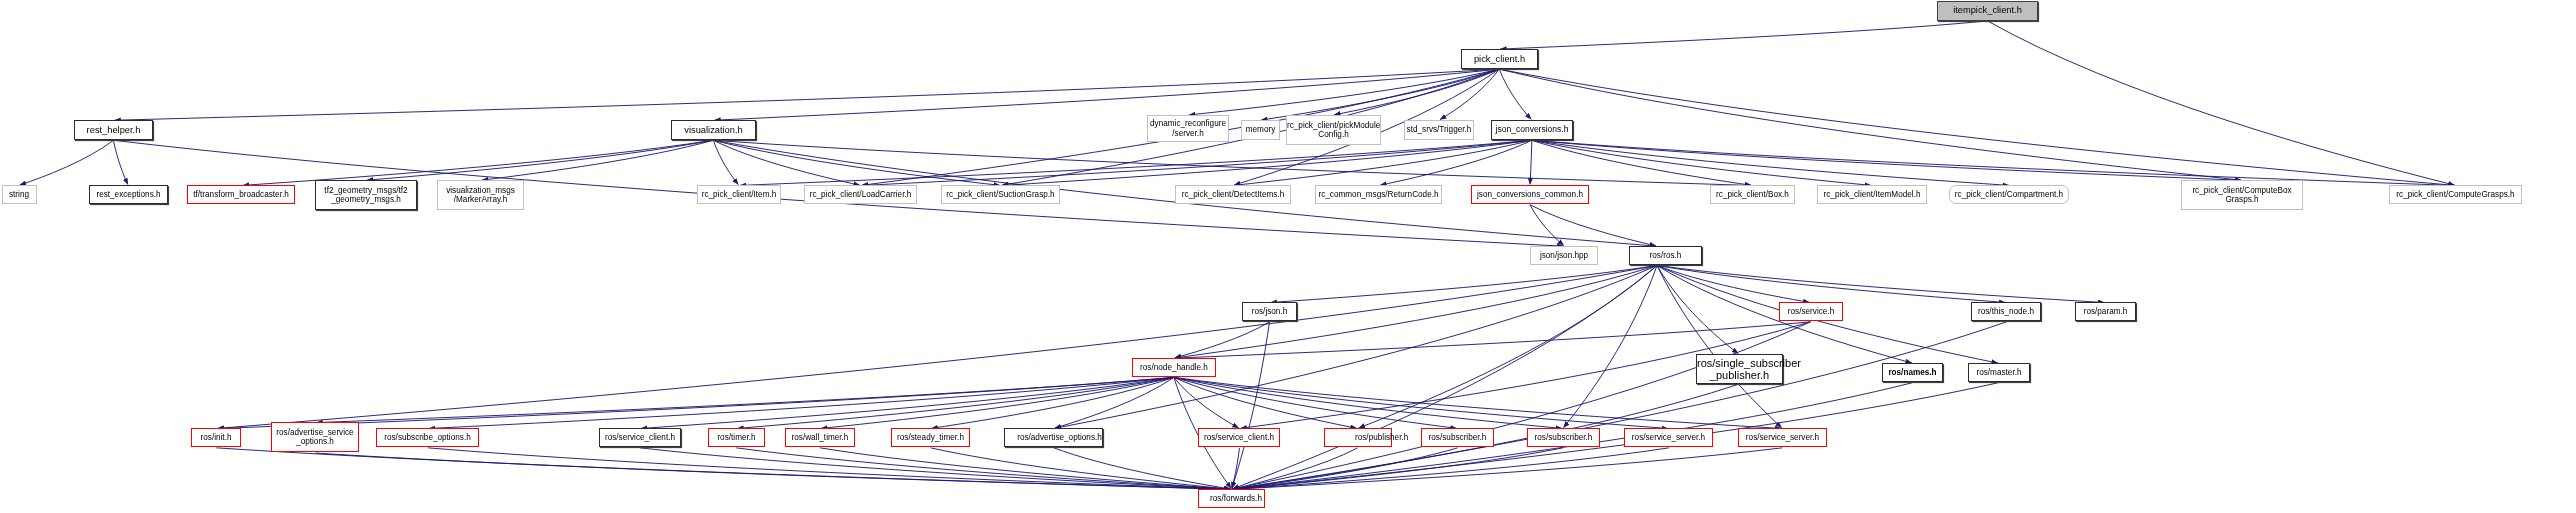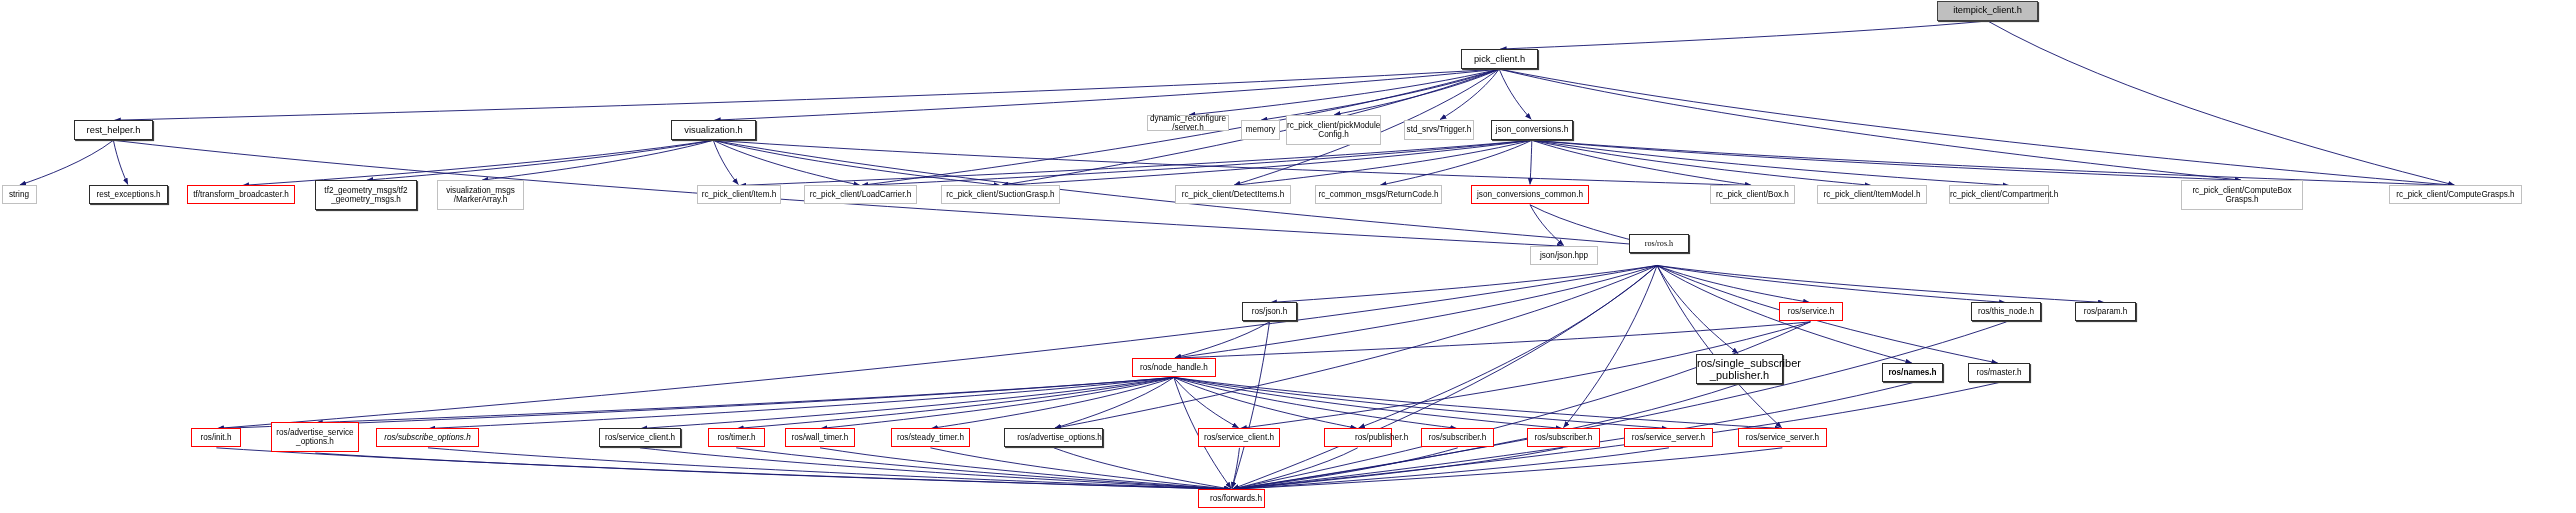--- a/index.html
+++ b/index.html
@@ -120,21 +120,21 @@
         <path d="M2109,604 C1983.84,629.2 1787.16,648.8 1663.4883655328574,659.8135380987919" marker-end="url(#arw)"></path>
         <path d="M2252,604 C2086.8,629.2 1827.2,648.8 1663.4932886335432,659.8582641296975" marker-end="url(#arw)"></path>
         <path d="M2405,604 C2196.96,629.2 1870.04,648.8 1663.4957575749138,659.8872645703968" marker-end="url(#arw)"></path>
       </g>
   </svg>
   <div id="nodes">
       <div class="node fill-grey shadow" style="left: 1937px; top: 0.7px; width: 101px; height: 20px; font-size: 9.3px;"><span>itempick_client.h</span></div>
       <div class="node b-black shadow" style="left: 1461px; top: 49px; width: 77px; height: 20px; font-size: 9.3px;"><span>pick_client.h</span></div>
       <div class="node b-black shadow" style="left: 74px; top: 120px; width: 79px; height: 20px; font-size: 9.3px;"><span>rest_helper.h</span></div>
       <div class="node b-black shadow" style="left: 671px; top: 120px; width: 85px; height: 20px; font-size: 9.3px;"><span>visualization.h</span></div>
-      <div class="node b-grey" style="left: 1147px; top: 115px; width: 82px; height: 16px; font-size: 8.2px;"><span>dynamic_reconfigure
+      <div class="node b-grey" style="left: 1147px; top: 115px; width: 82px; height: 27px; font-size: 8.2px;"><span>dynamic_reconfigure
 /server.h</span></div>
       <div class="node b-grey" style="left: 1241px; top: 120px; width: 39px; height: 20px; font-size: 8.2px;"><span>memory</span></div>
       <div class="node b-grey" style="left: 1286px; top: 115px; width: 95px; height: 30px; font-size: 8.2px;"><span>rc_pick_client/pickModule
 Config.h</span></div>
       <div class="node b-grey" style="left: 1404px; top: 120px; width: 70px; height: 20px; font-size: 8.2px;"><span>std_srvs/Trigger.h</span></div>
       <div class="node b-black shadow" style="left: 1491px; top: 120px; width: 82px; height: 20px; font-size: 8.5px;"><span>json_conversions.h</span></div>
       <div class="node b-grey" style="left: 1.5px; top: 185px; width: 35px; height: 19px; font-size: 8.2px;"><span>string</span></div>
       <div class="node b-black shadow" style="left: 89px; top: 185px; width: 79px; height: 19px; font-size: 8.2px;"><span>rest_exceptions.h</span></div>
       <div class="node b-red" style="left: 187px; top: 185px; width: 108px; height: 19px; font-size: 8.2px;"><span>tf/transform_broadcaster.h</span></div>
       <div class="node b-black shadow" style="left: 315px; top: 180px; width: 102px; height: 30px; font-size: 8.2px;"><span>tf2_geometry_msgs/tf2
@@ -142,39 +142,39 @@
       <div class="node b-grey" style="left: 437px; top: 180px; width: 87px; height: 30px; font-size: 8.2px;"><span>visualization_msgs
 /MarkerArray.h</span></div>
       <div class="node b-grey" style="left: 697px; top: 185px; width: 84px; height: 19px; font-size: 8.2px;"><span>rc_pick_client/Item.h</span></div>
       <div class="node b-grey" style="left: 804px; top: 185px; width: 113px; height: 19px; font-size: 8.2px;"><span>rc_pick_client/LoadCarrier.h</span></div>
       <div class="node b-grey" style="left: 941px; top: 185px; width: 119px; height: 19px; font-size: 8.2px;"><span>rc_pick_client/SuctionGrasp.h</span></div>
       <div class="node b-grey" style="left: 1175px; top: 185px; width: 116px; height: 19px; font-size: 8.2px;"><span>rc_pick_client/DetectItems.h</span></div>
       <div class="node b-grey" style="left: 1315px; top: 185px; width: 127px; height: 19px; font-size: 8.2px;"><span>rc_common_msgs/ReturnCode.h</span></div>
       <div class="node b-red" style="left: 1471px; top: 185px; width: 118px; height: 19px; font-size: 8.2px;"><span>json_conversions_common.h</span></div>
       <div class="node b-grey" style="left: 1710px; top: 185px; width: 85px; height: 19px; font-size: 8.2px;"><span>rc_pick_client/Box.h</span></div>
       <div class="node b-grey" style="left: 1817px; top: 185px; width: 110px; height: 19px; font-size: 8.2px;"><span>rc_pick_client/ItemModel.h</span></div>
-      <div class="node b-grey" style="left: 1949px; top: 185px; width: 100px; height: 19px; font-size: 8.2px;"><span>rc_pick_client/Compartment.h</span></div>
+      <div class="node b-grey" style="left: 1949px; top: 185px; width: 120px; height: 19px; font-size: 8.2px; border-radius: 7px;"><span>rc_pick_client/Compartment.h</span></div>
       <div class="node b-grey" style="left: 2181px; top: 180px; width: 122px; height: 30px; font-size: 8.2px;"><span>rc_pick_client/ComputeBox
 Grasps.h</span></div>
       <div class="node b-grey" style="left: 2389px; top: 185px; width: 133px; height: 19px; font-size: 8.2px;"><span>rc_pick_client/ComputeGrasps.h</span></div>
       <div class="node b-grey" style="left: 1530px; top: 246px; width: 68px; height: 19px; font-size: 8.2px;"><span>json/json.hpp</span></div>
-      <div class="node b-black shadow" style="left: 1629px; top: 234px; width: 60px; height: 19px; font-size: 8.2px; font-family: Liberation Serif, serif;"><span>ros/ros.h</span></div>
+      <div class="node b-black shadow" style="left: 1629px; top: 246px; width: 73px; height: 19px; font-size: 8.2px;"><span>ros/ros.h</span></div>
       <div class="node b-black shadow" style="left: 1242px; top: 302px; width: 55px; height: 19px; font-size: 8.2px;"><span>ros/json.h</span></div>
       <div class="node b-red" style="left: 1779px; top: 302px; width: 64px; height: 19px; font-size: 8.2px;"><span>ros/service.h</span></div>
       <div class="node b-black shadow" style="left: 1971px; top: 302px; width: 70px; height: 19px; font-size: 8.2px;"><span>ros/this_node.h</span></div>
       <div class="node b-black shadow" style="left: 2075px; top: 302px; width: 61px; height: 19px; font-size: 8.2px;"><span>ros/param.h</span></div>
       <div class="node b-red" style="left: 1132px; top: 358px; width: 84px; height: 19px; font-size: 8.2px;"><span>ros/node_handle.h</span></div>
       <div class="node b-black shadow" style="left: 1696px; top: 354px; width: 87px; height: 30px; font-size: 11px;"><span>ros/single_subscriber
 _publisher.h</span></div>
       <div class="node b-black shadow" style="left: 1882px; top: 363px; width: 61px; height: 19px; font-size: 8.2px; font-weight: bold;"><span>ros/names.h</span></div>
       <div class="node b-black shadow" style="left: 1968px; top: 363px; width: 62px; height: 19px; font-size: 8.2px;"><span>ros/master.h</span></div>
       <div class="node b-red" style="left: 191px; top: 428px; width: 50px; height: 19px; font-size: 8.2px;"><span>ros/init.h</span></div>
       <div class="node b-red" style="left: 271px; top: 422px; width: 88px; height: 30px; font-size: 8.2px;"><span>ros/advertise_service
 _options.h</span></div>
-      <div class="node b-red" style="left: 376px; top: 428px; width: 103px; height: 19px; font-size: 8.2px; font-style: italic;"><span>ros/subscribe_options.h</span></div>
+      <div class="node b-red" style="left: 376px; top: 428px; width: 103px; height: 19px; font-size: 8.2px;"><span>ros/subscribe_options.h</span></div>
       <div class="node b-black shadow" style="left: 599px; top: 428px; width: 82px; height: 19px; font-size: 8.2px;"><span>ros/service_client.h</span></div>
       <div class="node b-red" style="left: 708px; top: 428px; width: 57px; height: 19px; font-size: 8.2px;"><span>ros/timer.h</span></div>
       <div class="node b-red" style="left: 785px; top: 428px; width: 70px; height: 19px; font-size: 8.2px;"><span>ros/wall_timer.h</span></div>
       <div class="node b-red" style="left: 891px; top: 428px; width: 79px; height: 19px; font-size: 8.2px;"><span>ros/steady_timer.h</span></div>
       <div class="node b-black shadow" style="left: 1004px; top: 428px; width: 99px; height: 19px; font-size: 8.2px; padding-left: 12px;"><span>ros/advertise_options.h</span></div>
       <div class="node b-red" style="left: 1198px; top: 428px; width: 82px; height: 19px; font-size: 8.2px;"><span>ros/service_client.h</span></div>
       <div class="node b-red" style="left: 1324px; top: 428px; width: 68px; height: 19px; font-size: 8.2px; padding-left: 30px;"><span>ros/publisher.h</span></div>
       <div class="node b-red" style="left: 1421px; top: 428px; width: 73px; height: 19px; font-size: 8.2px;"><span>ros/subscriber.h</span></div>
       <div class="node b-red" style="left: 1527px; top: 428px; width: 73px; height: 19px; font-size: 8.2px;"><span>ros/subscriber.h</span></div>
       <div class="node b-red" style="left: 1624px; top: 428px; width: 89px; height: 19px; font-size: 8.2px;"><span>ros/service_server.h</span></div>

